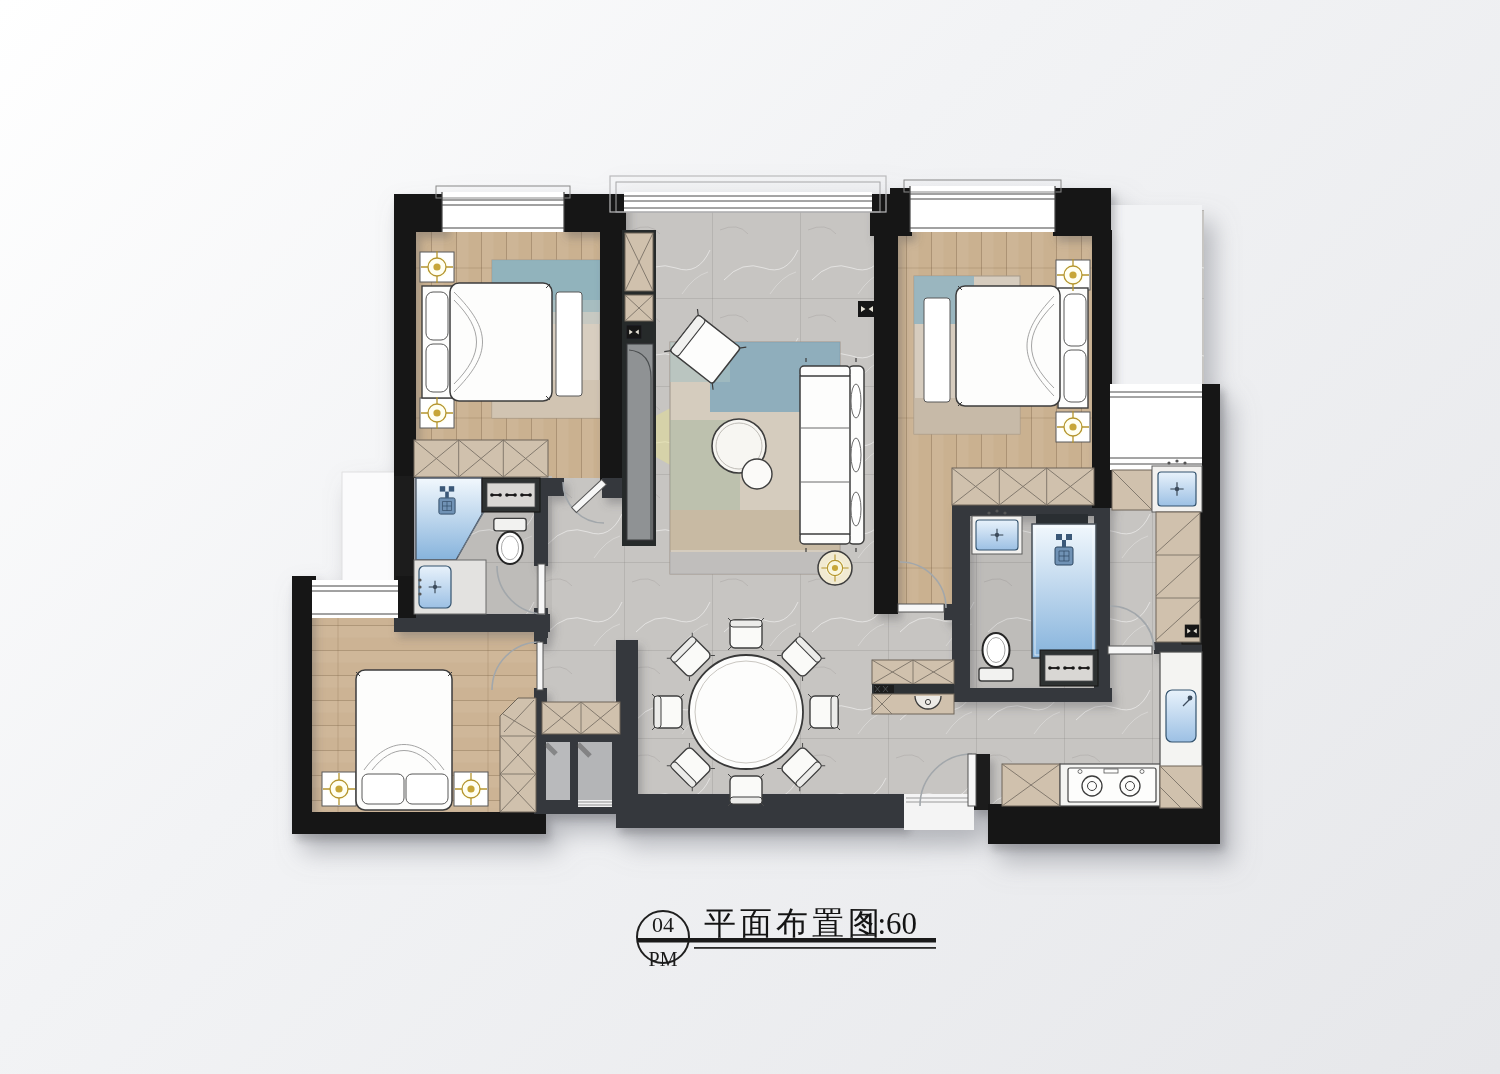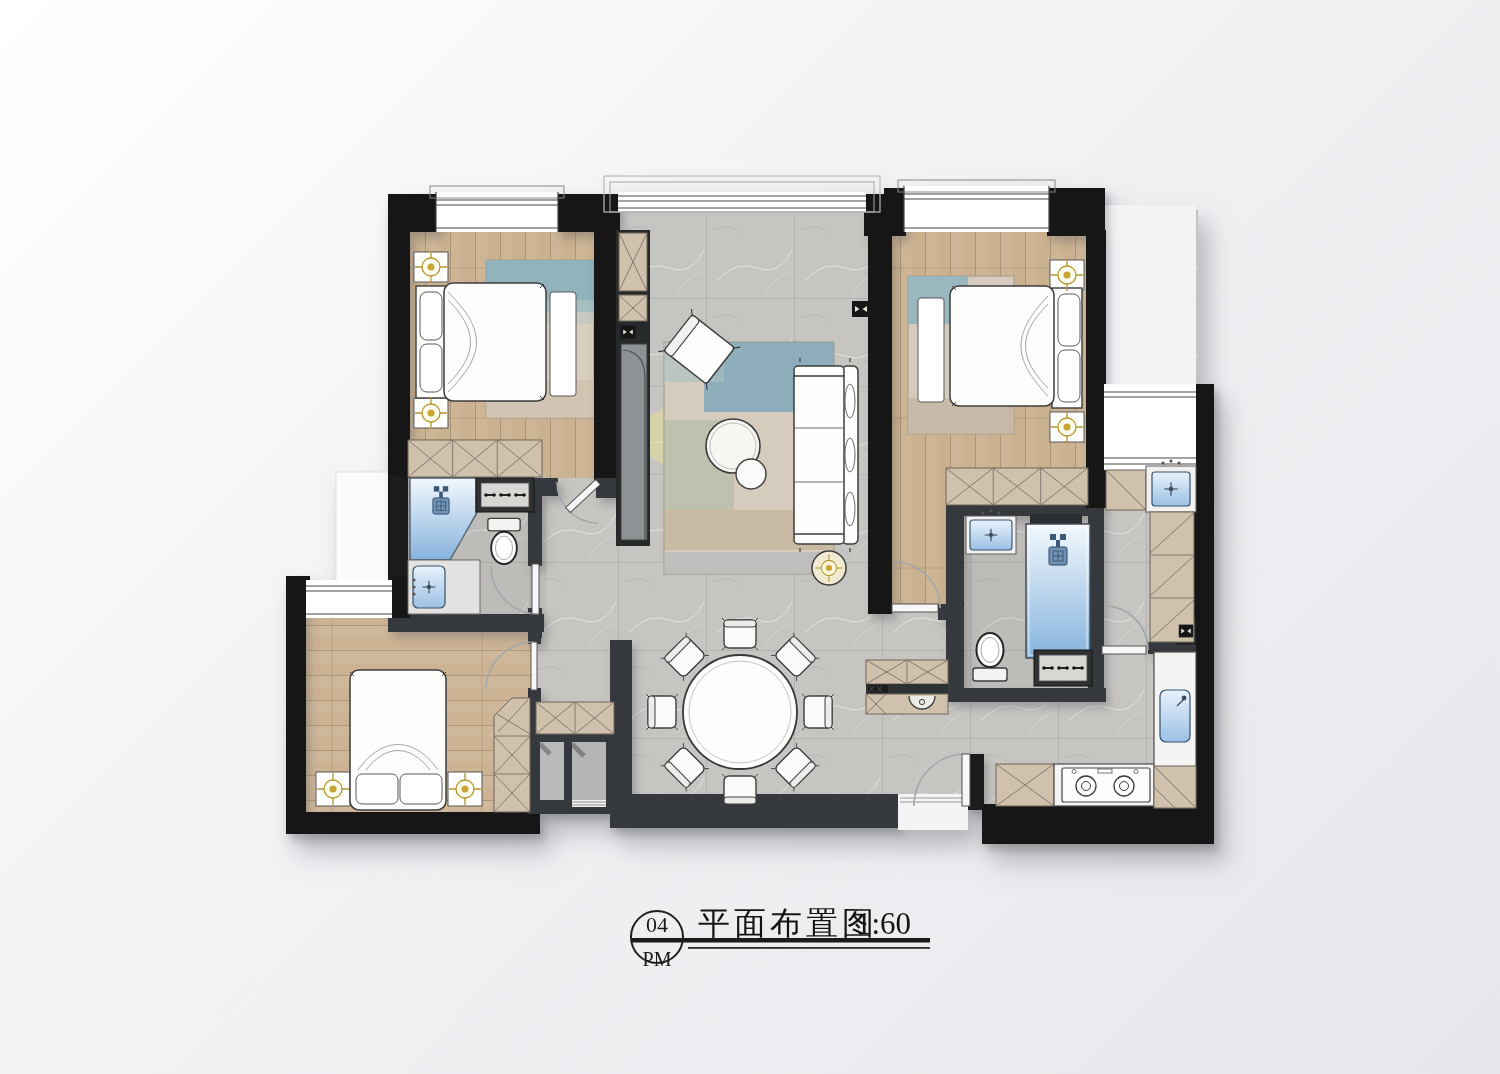--- a/index.html
+++ b/index.html
@@ -2,21 +2,21 @@
 <html><head>
 <meta charset="utf-8">
 <style>
   html,body{margin:0;padding:0;}
   body{
     width:1500px;height:1074px;
     background:linear-gradient(135deg,#ffffff 0%,#f2f3f5 40%,#e6e7ea 100%);
     font-family:"Liberation Serif","DejaVu Serif",serif;
     overflow:hidden;
   }
-  .stage{position:relative;width:1308px;height:1074px;}
+  .stage{position:relative;width:1308px;height:1074px;margin-left:6px;}
   svg{position:absolute;left:0;top:0;}
   .wall{fill:#161616;}
   .wallc{fill:#36393c;}
   .wallb{fill:#1d1e1f;}
   .wfill{fill:#ffffff;}
   .cab{fill:#d0c1ad;stroke:#6e6559;stroke-width:1;}
   .cabl{stroke:#7b7267;stroke-width:.9;fill:none;}
   .furn{fill:#fdfdfc;stroke:#3d3d3d;stroke-width:1.5;}
   .furn2{fill:#ffffff;stroke:#585858;stroke-width:1;}
   .thin{stroke:#9a9a9a;stroke-width:.9;fill:none;}

